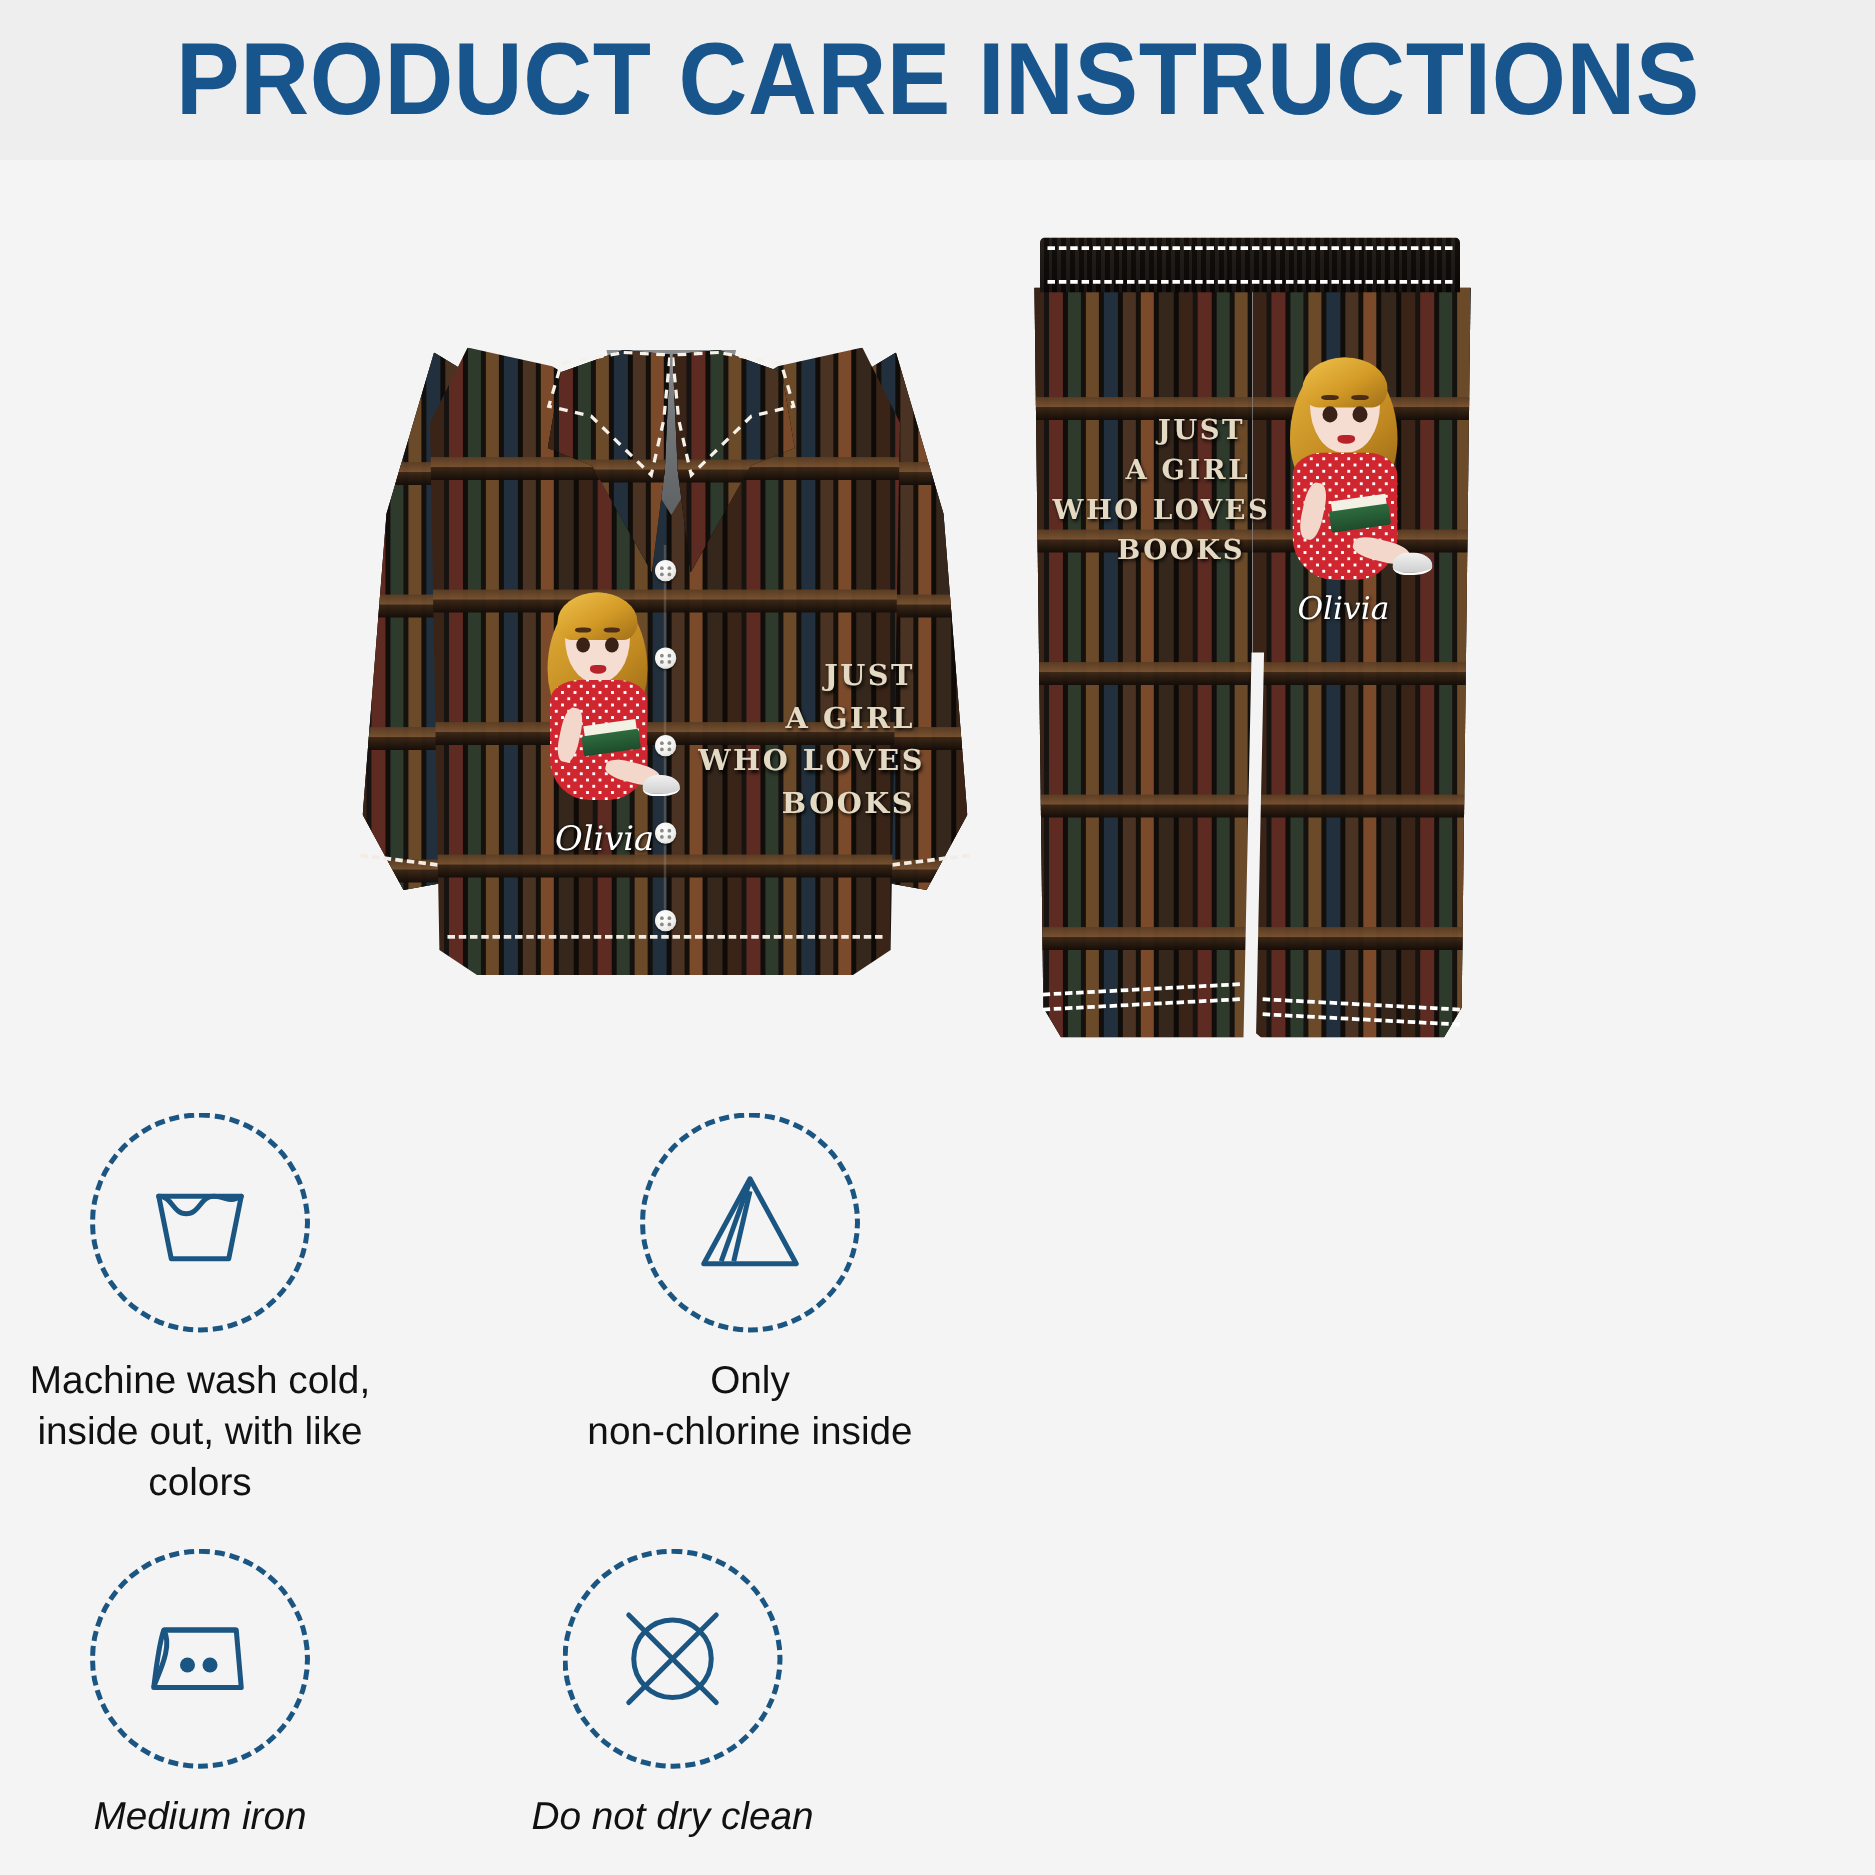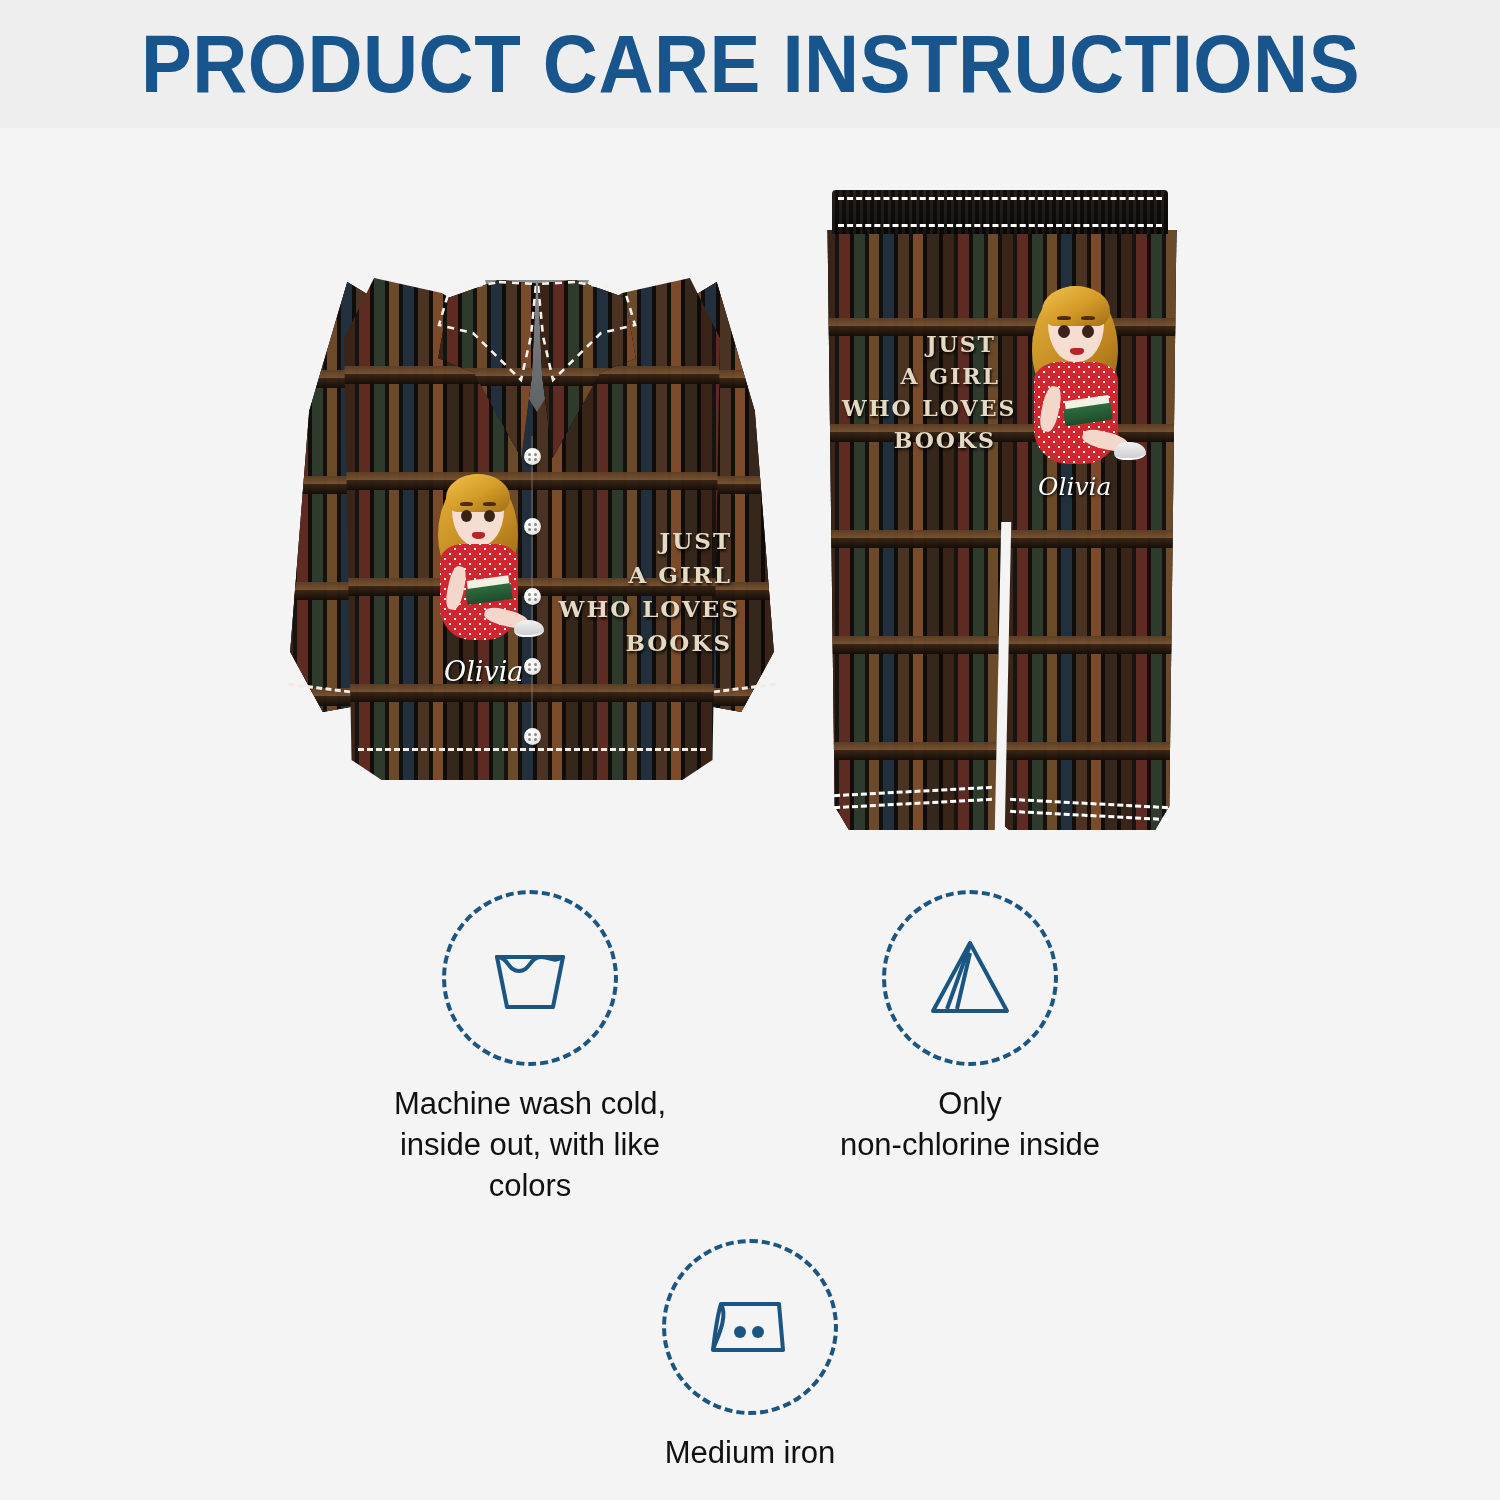--- a/index.html
+++ b/index.html
@@ -305,25 +305,25 @@
   }
 
   
   .care-grid {
     position: absolute;
     top: 890px; left: 0;
     width: 1500px;
   }
   .care-row {
     display: flex;
-    justify-content: center;
+    justify-content: flex-start;
     width: 1500px;
   }
   .care-row.row-1 { gap: 120px; }
-  .care-row.row-2 { gap: 58px; margin-top: 32px; }
+  .care-row.row-2 { gap: 58px; margin-top: 32px; font-style: italic; }
   .care-item {
     width: 320px;
     display: flex;
     flex-direction: column;
     align-items: center;
   }
   .care-circle {
     width: 176px; height: 176px;
     border: 4px dashed #1b5581;
     border-radius: 50%;
@@ -484,16 +484,26 @@
             <path d="M26 32 L84 32 L88 78 L18 78 C18 78 22 44 26 32 Z" fill="none" stroke="#1b5581" stroke-width="4" stroke-linejoin="round"></path>
             <line x1="26" y1="32" x2="84" y2="32" stroke="#1b5581" stroke-width="4"></line>
             <path d="M26 32 C34 46 20 70 18 78" fill="none" stroke="#1b5581" stroke-width="4"></path>
             <circle cx="45" cy="60" r="6" fill="#1b5581"></circle>
             <circle cx="63" cy="60" r="6" fill="#1b5581"></circle>
           </svg>
         </div>
         <div class="care-label">Medium iron</div>
       </div>
 
+      <div class="care-item">
+        <div class="care-circle">
+          <svg width="110" height="110" viewBox="0 0 110 110">
+            <circle cx="55" cy="55" r="31" fill="none" stroke="#1b5581" stroke-width="4"></circle>
+            <line x1="20" y1="20" x2="90" y2="90" stroke="#1b5581" stroke-width="4" stroke-linecap="round"></line>
+            <line x1="90" y1="20" x2="20" y2="90" stroke="#1b5581" stroke-width="4" stroke-linecap="round"></line>
+          </svg>
+        </div>
+        <div class="care-label">Do not dry clean</div>
+      </div>
     </div>
   </div>
 
 </div>
 
 </body></html>

